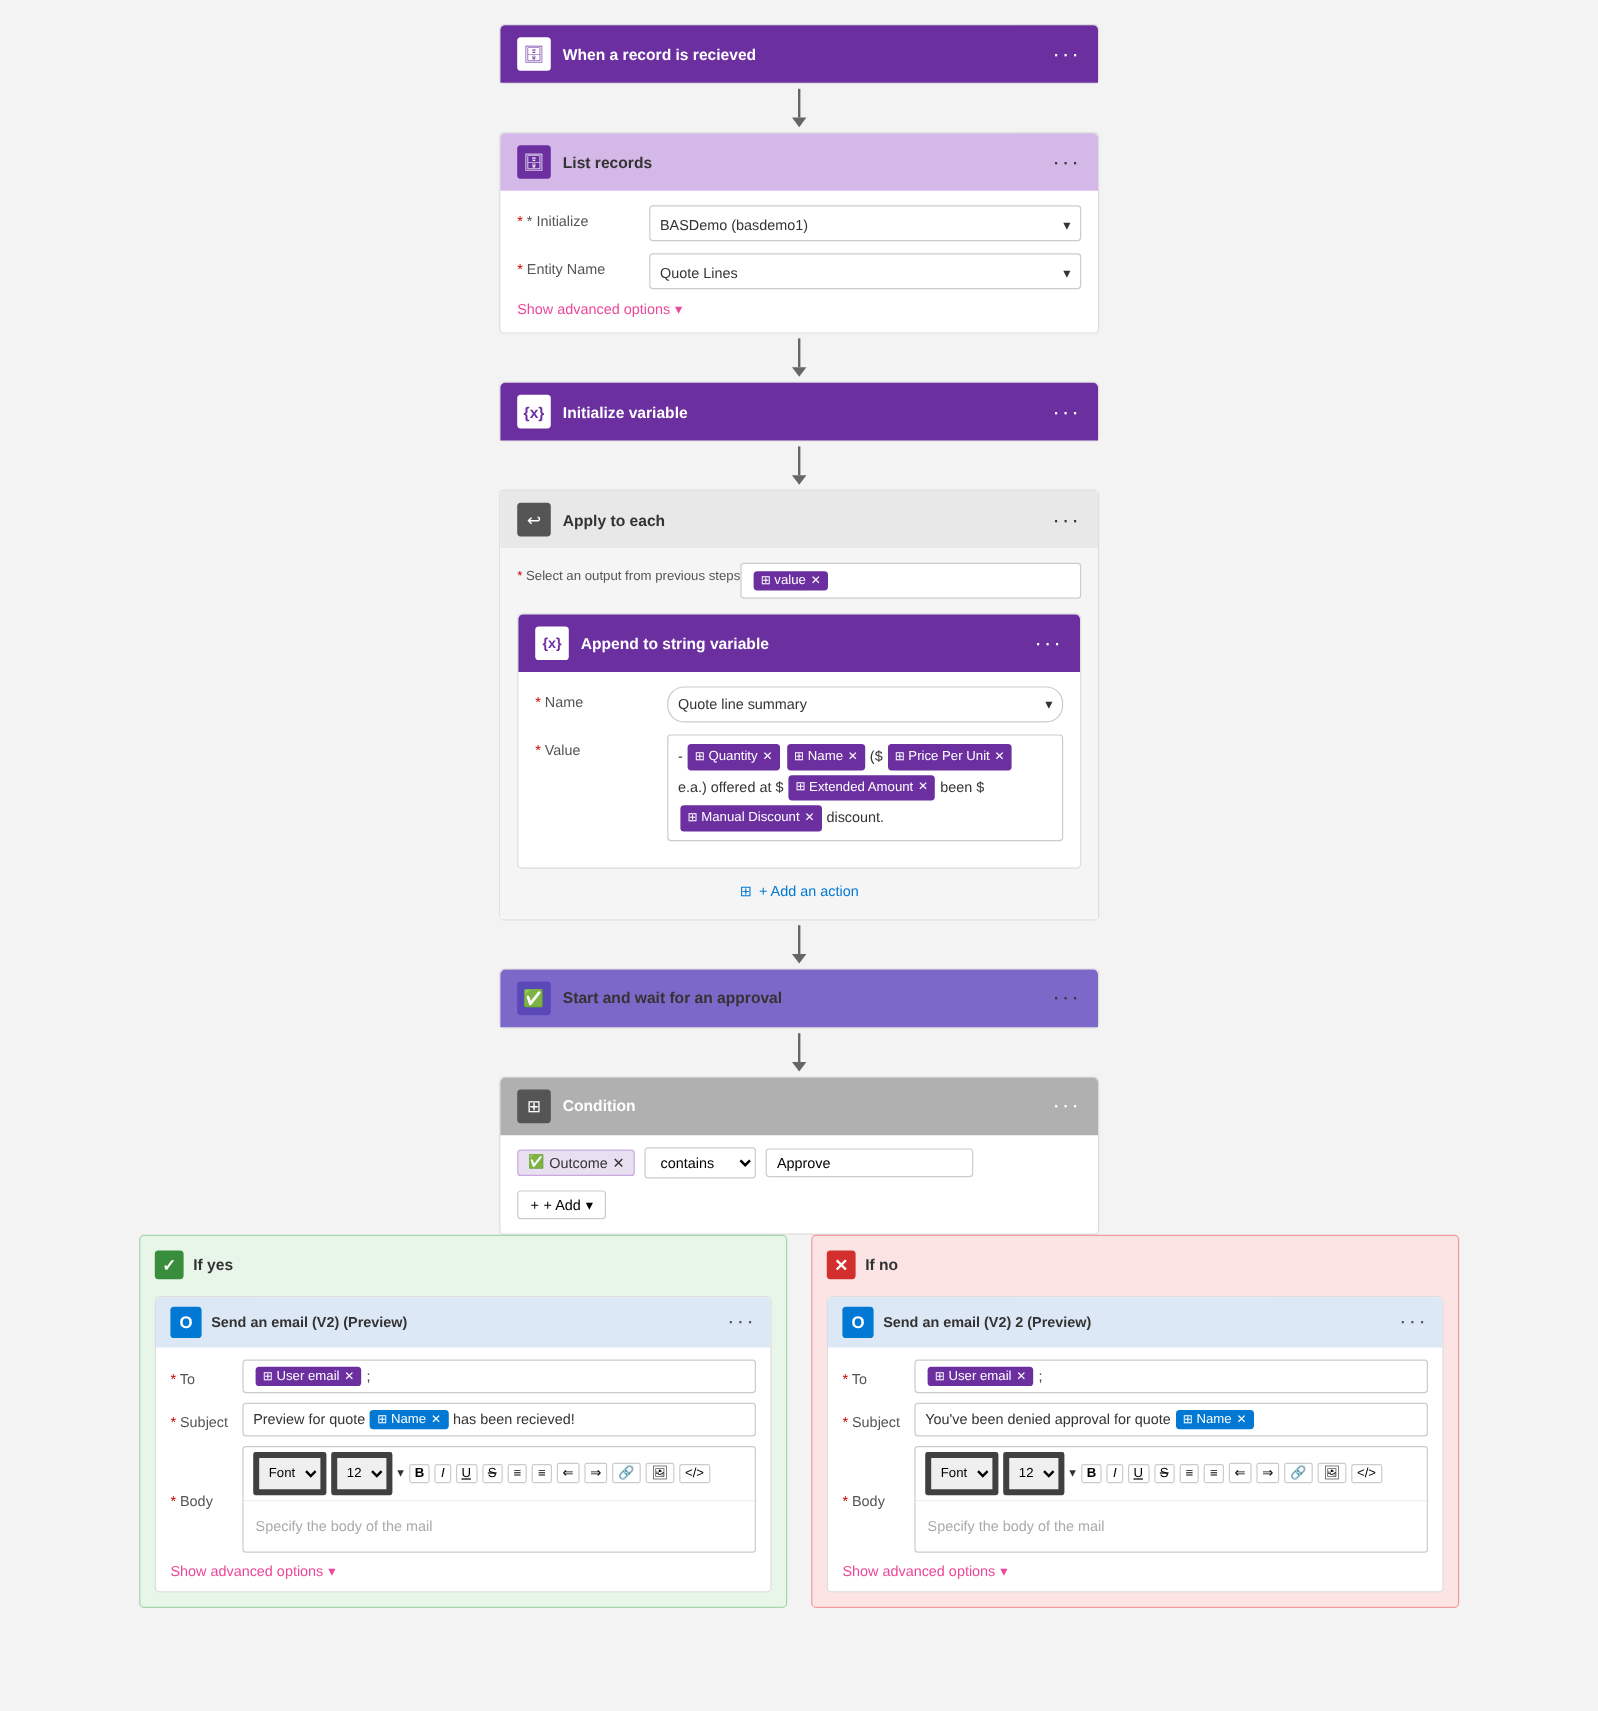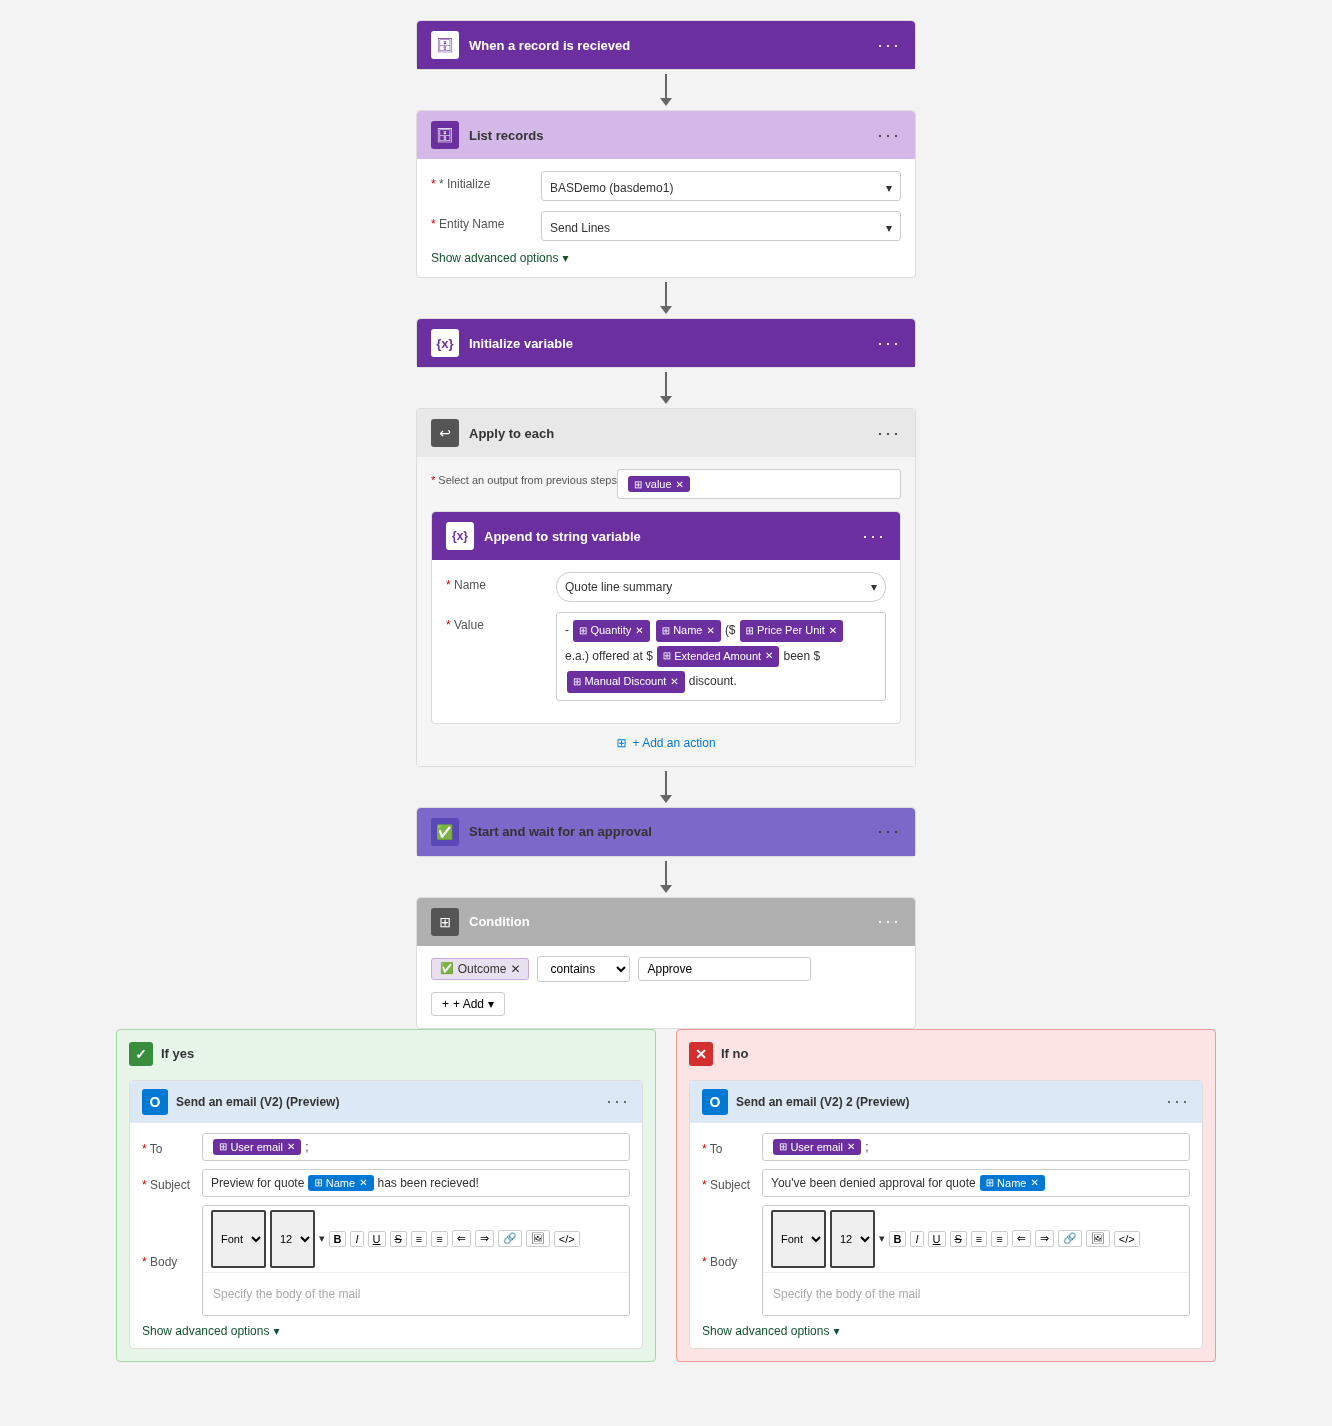--- a/index.html
+++ b/index.html
@@ -93,21 +93,21 @@
       padding: 5px 8px;
       font-size: 12px;
       background: white;
       display: flex;
       align-items: flex-end;
       justify-content: space-between;
       min-height: 30px;
     }
 
     .show-advanced {
-      color: #14532d;
+      color: #ec4899;
       font-size: 12px;
       cursor: pointer;
       margin-top: 4px;
       display: flex;
       align-items: center;
       gap: 4px;
     }
 
     
     .arrow-connector {
@@ -360,23 +360,23 @@
     }
 
     .toolbar-row {
       display: flex;
       align-items: center;
       gap: 4px;
       padding: 4px 0;
       font-size: 11px;
     }
     .toolbar-select {
-      border: 2px solid #404040;
+      border: 5px solid #404040;
       border-radius: 2px;
-      padding: 20px 4px;
+      padding: 6px 4px;
       font-size: 11px;
     }
     .toolbar-btn {
       border: 1px solid #ccc;
       background: white;
       border-radius: 2px;
       padding: 1px 4px;
       cursor: pointer;
       font-size: 11px;
     }
@@ -453,21 +453,21 @@
         <div class="field-input">
           <span>BASDemo (basdemo1)</span>
           <span>▾</span>
         </div>
       </div>
       <div class="field-row">
         <div class="field-label">
           <span style="color:#cc0000;">*</span> Entity Name
         </div>
         <div class="field-input">
-          <span>Send Lines</span>
+          <span>Quote Lines</span>
           <span>▾</span>
         </div>
       </div>
       <div class="show-advanced">
         <span>Show advanced options</span>
         <span>▾</span>
       </div>
     </div>
   </div>
 

